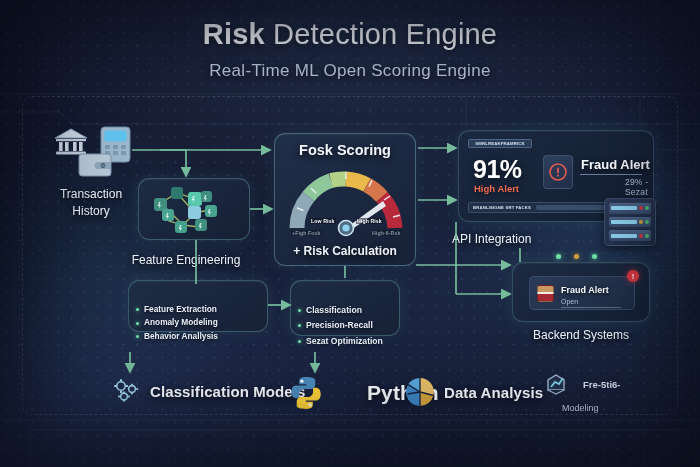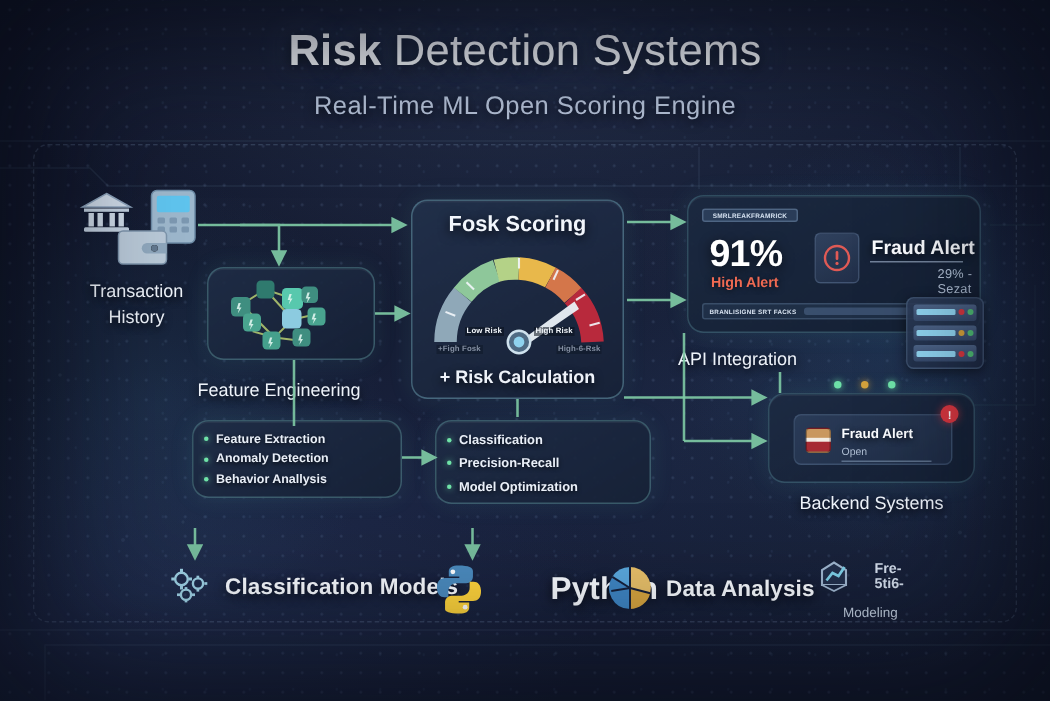--- a/index.html
+++ b/index.html
@@ -108,23 +108,23 @@
   .gauge-wrap { position:absolute; left: 8px; top: 28px; width: 126px; height: 76px; }
   .glab {
     position:absolute; font-size: 5.2px; font-weight: 700; color:#f2f6fb;
     background: rgba(10,16,28,0.55); padding: 0 1px; letter-spacing:.1px;
   }
   .glab-low  { left: 27px;  top: 56px; }
   .glab-high { left: 73px;  top: 56px; }
   .glab-bl   { left: 8px;   top: 68px; opacity:.62; color:#c3cede; }
   .glab-br   { left: 88px;  top: 68px; opacity:.62; color:#c3cede; }
   
-  .list-panel { padding: 5px 7px; }
+  .list-panel { padding: 22px 7px; }
   .lb1 { left: 128px; top: 280px; width: 140px; height: 52px; }
-  .lb2 { left: 290px; top: 280px; width: 144px; height: 56px; }
+  .lb2 { left: 290px; top: 280px; width: 110px; height: 56px; }
   .li {
     display:flex; align-items:center; gap:5px;
     font-size: 8.3px; font-weight: 700; color:#e9eff8;
     line-height: 1.62; white-space:nowrap;
     text-shadow: 0 1px 3px rgba(0,0,0,.7);
   }
   .lb2 .li { font-size: 8.6px; line-height: 1.78; }
   .dot { width:3px; height:3px; border-radius:50%; background:#6fe3a8; flex:none;
          box-shadow:0 0 4px rgba(110,230,170,.8); }
   
@@ -244,21 +244,21 @@
   .bottom { position:absolute; left:0; right:0; top: 370px; height: 48px; }
   .bitem { position:absolute; display:flex; align-items:center; gap:8px; }
   .blabel {
     font-size: 15px; font-weight: 700; color:#f7fafe; letter-spacing:.1px;
     text-shadow: 0 2px 7px rgba(0,0,0,.8);
   }
   .b1 { left: 112px; top: 8px; }
   .b2 { left: 288px; top: 5px; gap: 43px; }
   .b3 { left: 404px; top: 7px; }
   .b4 { left: 545px; top: 2px; }
-  .b4 .stack { display:flex; flex-direction:column; }
+  .b4 .stack { display:flex; flex-direction:row; }
   .b4 .t1 { font-size: 9.5px; font-weight:700; color:#d6e0ee; line-height:1.05; filter: blur(.15px);}
   .b4 .t2 { font-size: 9.5px; font-weight:700; color:#d6e0ee; line-height:1.05; filter: blur(.15px);}
   .b4-mod {
     position:absolute; left: 562px; top: 33px; font-size: 9px;
     color:#c6d2e3; font-weight:400;
   }
   svg { display:block; overflow: visible; }
 </style>
 </head>
 <body>
@@ -288,21 +288,21 @@
         <circle cx="122" cy="348" r="1.1"></circle>
       <circle cx="640" cy="355" r="1.3"></circle>
         <circle cx="672" cy="300" r="1.1"></circle>
       <circle cx="40" cy="250" r="1.2"></circle>
         <circle cx="24" cy="300" r="1"></circle>
     </g>
   </svg>
 
   <div class="header">
     <div class="title">
-      <span class="b">Risk</span><span class="n"> Detection Systems</span>
+      <span class="b">Risk</span><span class="n"> Detection Engine</span>
     </div>
     <div class="subtitle">Real-Time ML Open Scoring Engine</div>
   </div>
 
   <div class="frame"></div>
 
   <div class="src">
     <svg class="ic-bank" width="34" height="28" viewBox="0 0 34 28">
       <polygon points="17,1 33,10 1,10" fill="#cfdbe8" stroke="#8fa5bd" stroke-width="1"></polygon>
       <rect x="2" y="11" width="30" height="2.2" fill="#c3d1e0"></rect>
@@ -404,40 +404,40 @@
     <div class="fs-sub">+ Risk Calculation</div>
   </div>
 
   <div class="panel list-panel lb1">
     <div class="li">
         <span class="dot"></span>
         <span>Feature Extraction</span>
       </div>
     <div class="li">
         <span class="dot"></span>
-        <span>Anomaly Detection</span>
+        <span>Anomaly Modeling</span>
       </div>
     <div class="li">
         <span class="dot"></span>
         <span>Behavior Anallysis</span>
       </div>
   </div>
 
   <div class="panel list-panel lb2">
     <div class="li">
         <span class="dot"></span>
         <span>Classification</span>
       </div>
     <div class="li">
         <span class="dot"></span>
         <span>Precision-Recall</span>
       </div>
     <div class="li">
         <span class="dot"></span>
-        <span>Model Optimization</span>
+        <span>Sezat Optimization</span>
       </div>
   </div>
 
   <div class="panel api-panel">
     <div class="api-tag">SMRLREAKFRAMRICK</div>
     <div class="api-pct">91%</div>
     <div class="api-alertlbl">High Alert</div>
     <div class="api-shield">
       <svg width="20" height="20" viewBox="0 0 20 20">
         <circle cx="10" cy="10" r="8" fill="none" stroke="#e05a55" stroke-width="1.6"></circle>

